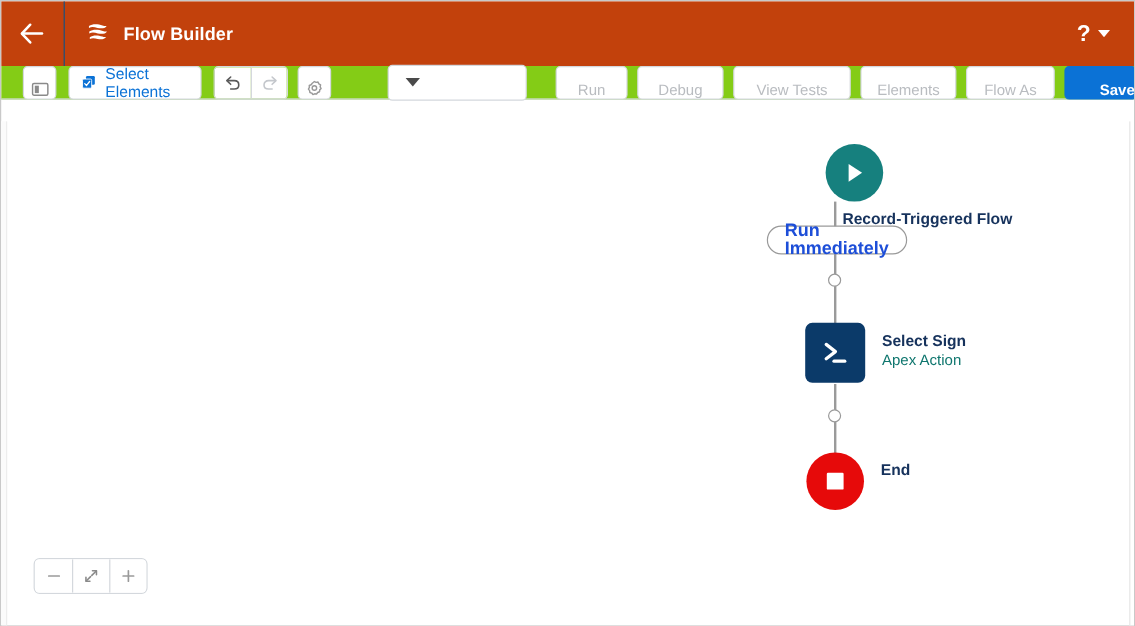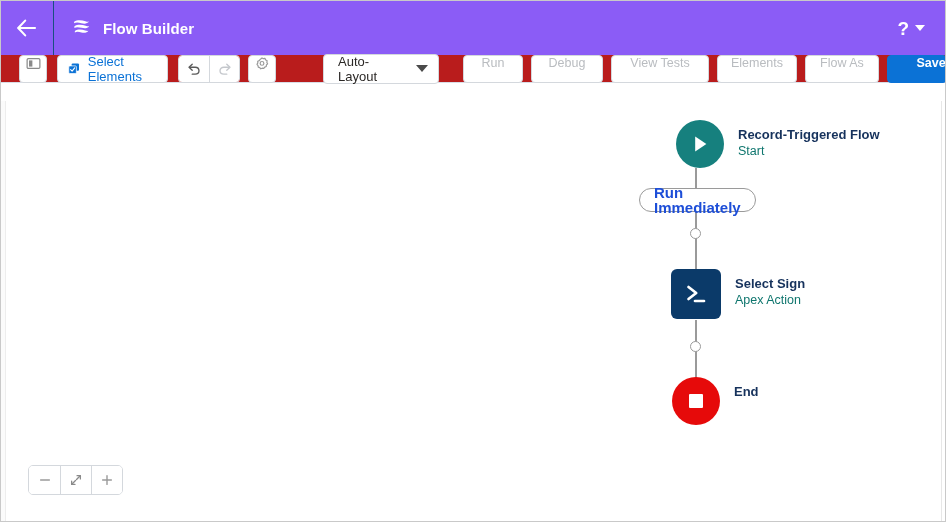--- a/index.html
+++ b/index.html
@@ -20,21 +20,21 @@
     border: 1px solid #c9c9c9;
     box-sizing: border-box;
   }
 
   
   .header {
     position: absolute;
     left: 0; top: 0;
     width: 946px;
     height: 54px;
-    background: #8b5cf6;
+    background: #c2410c;
     display: flex;
     align-items: center;
     box-sizing: border-box;
   }
   .hdr-back {
     width: 52px;
     height: 54px;
     display: flex;
     align-items: center;
     justify-content: center;
@@ -82,38 +82,38 @@
     border-right: 5px solid transparent;
     border-top: 6px solid #ffffff;
   }
 
   
   .toolbar {
     position: absolute;
     left: 0; top: 54px;
     width: 946px;
     height: 28px;
-    background: #b91c1c;
+    background: #84cc16;
     border-bottom: 1px solid #d8dde6;
     display: flex;
     align-items: center;
     box-sizing: border-box;
   }
   .tb-group { display: flex; align-items: center; }
 
   .btn {
     height: 28px;
     border: 1px solid #d4d8dd;
     background: #ffffff;
     border-radius: 4px;
     font-family: "Liberation Sans", sans-serif;
     font-size: 12.5px;
     color: #3e3e3c;
     display: inline-flex;
-    align-items: flex-start;
+    align-items: flex-end;
     justify-content: center;
     box-sizing: border-box;
     cursor: pointer;
     padding: 0 12px;
     white-space: nowrap;
   }
   .btn.icon-only { width: 28px; padding: 0; }
   .btn.disabled { color: #b9bcc0; cursor: default; }
   .btn.primary {
     background: #0b72d6;
@@ -403,21 +403,20 @@
           <path d="M9 2.2 L10.6 3.0 L12.4 2.7 L13.2 4.4 L14.8 5.3 L14.4 7.1 L15.3 8.7 L14.0 10.0
                    L13.8 11.8 L12.1 12.5 L11.0 13.9 L9.2 13.7 L7.6 14.4 L6.5 13.0 L4.8 12.5
                    L4.5 10.7 L3.4 9.3 L4.3 7.7 L4.2 5.9 L5.9 5.2 L7.0 3.8 Z" fill="none" stroke="#9a9a9a" stroke-width="1.35" stroke-linejoin="round"></path>
           <circle cx="9" cy="8.3" r="2.1" fill="none" stroke="#9a9a9a" stroke-width="1.35"></circle>
         </svg>
       </div>
     </div>
 
     <div class="tb-group" style="padding-left:47px;">
       <div class="dropdown">
-        <span class="dd-label">Auto-Layout</span>
         <span class="caret-dark"></span>
       </div>
     </div>
 
     <div class="tb-group" style="padding-left:24px; gap:8px;">
       <div class="btn disabled" style="width:60px;">
         <span>Run</span>
       </div>
       <div class="btn disabled" style="width:72px;">
         <span>Debug</span>
@@ -442,21 +441,21 @@
     <div class="canvas-scroll-right"></div>
 
     <div class="flow">
 
       <div class="conn" style="top:67px; height:32px;"></div>
 
       <div class="conn" style="top:99px; height:70px;"></div>
 
       <div class="conn" style="top:219px; height:62px;"></div>
 
-      <div class="node" style="left:4px; top:19px;">
+      <div class="node" style="left:16px; top:19px;flex-direction:column;">
         <div class="node-shape-start">
           <svg width="22" height="22" viewBox="0 0 22 22" aria-hidden="true">
             <path d="M6.2 3.6 L17.4 11 L6.2 18.4 Z" fill="#ffffff"></path>
           </svg>
         </div>
         <div class="node-labels">
           <div class="node-title">Record-Triggered Flow</div>
           <div class="node-sub">Start</div>
         </div>
       </div>

